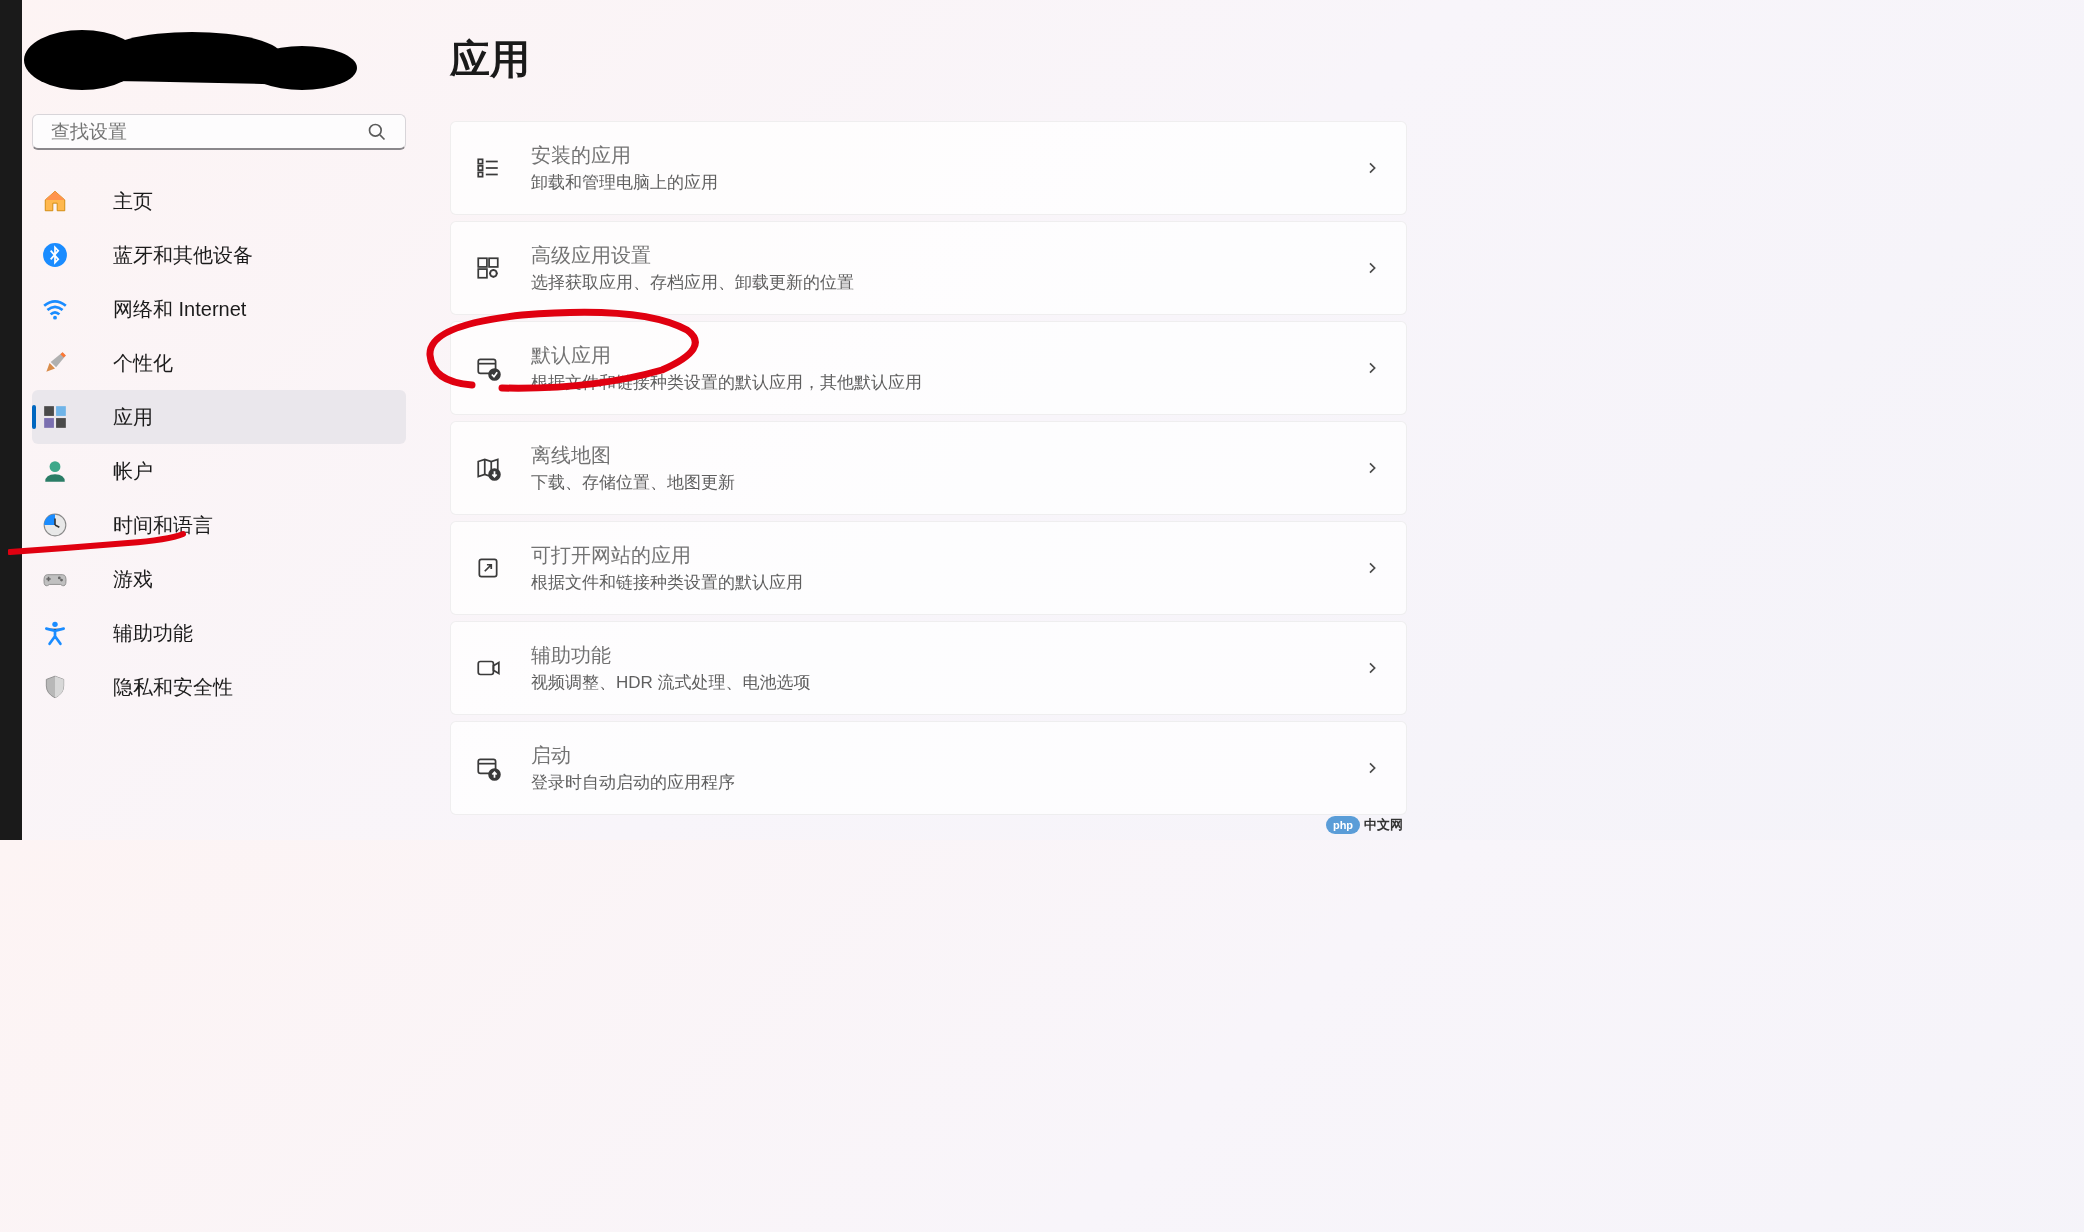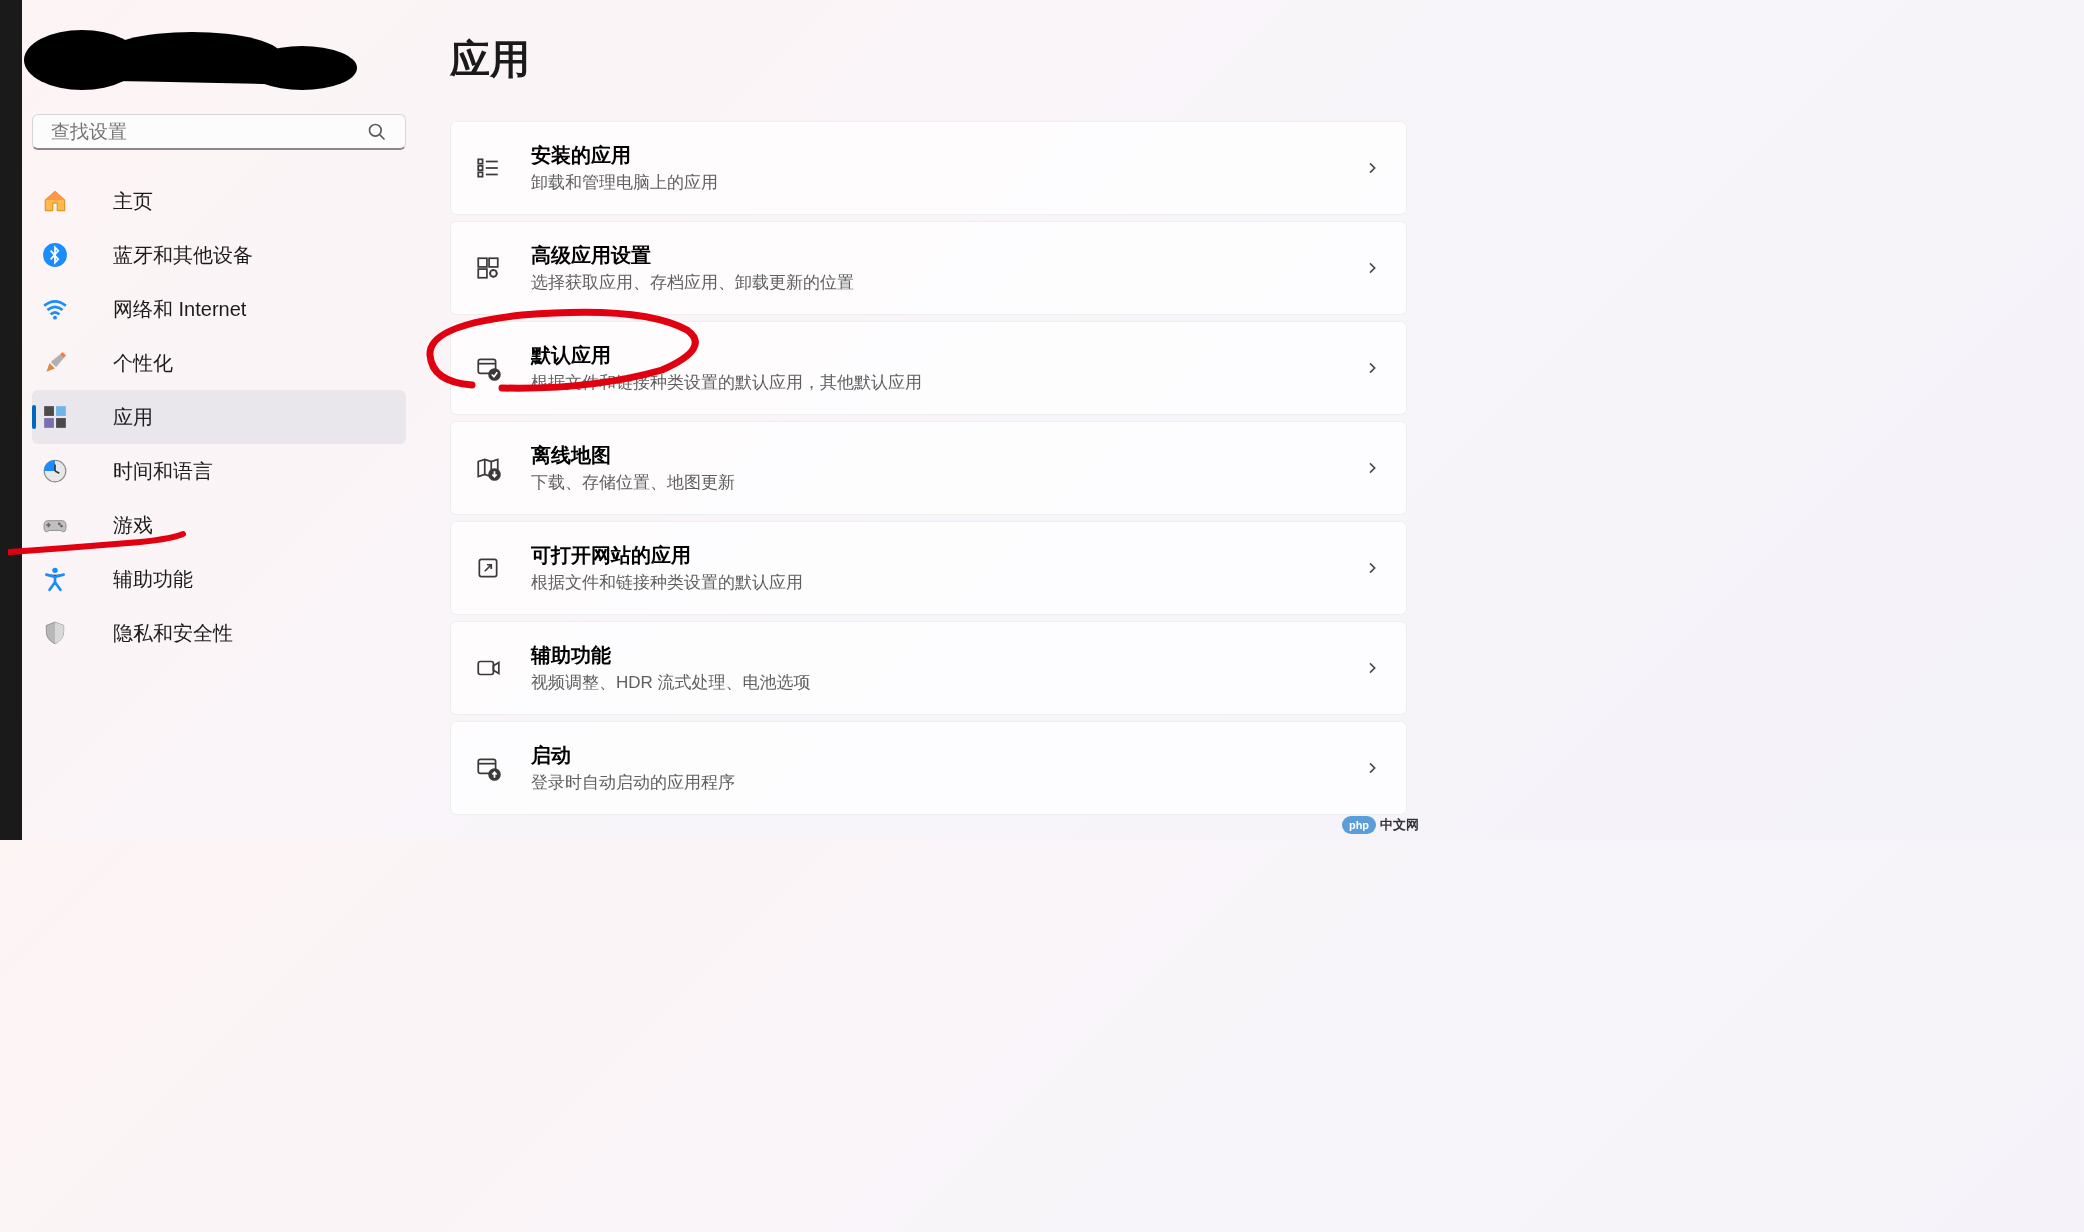--- a/index.html
+++ b/index.html
@@ -16,25 +16,25 @@
     .nav-item { display: flex; align-items: center; height: 54px; padding: 0 10px; border-radius: 6px; cursor: pointer; position: relative; }
     .nav-item.active { background: #eae7ec; }
     .nav-item.active::before { content: ""; position: absolute; left: 0; top: 15px; width: 4px; height: 24px; background: #0067c0; border-radius: 2px; }
     .nav-item .icon { width: 26px; height: 26px; margin-right: 20px; display: flex; align-items: center; justify-content: center; }
     .nav-item .label { font-size: 20px; color: #1b1b1b; margin-left: 25px; }
     .main { flex: 1; padding: 32px 14px 0 26px; overflow-y: auto; }
     .page-title { font-size: 40px; font-weight: 600; color: #1a1a1a; margin-bottom: 34px; }
     .card { background: rgba(255,255,255,0.75); border: 1px solid rgba(0,0,0,0.06); border-radius: 6px; margin-bottom: 6px; display: flex; align-items: center; padding: 20px 26px 20px 22px; cursor: pointer; position: relative; }
     .card .cicon { width: 30px; height: 30px; margin-right: 28px; color: #3a3a3a; display:flex;align-items:center;justify-content:center;}
     .card .ctext { flex: 1; }
-    .card .ct { font-size: 20px; color: #000000; margin-bottom: 2px; font-weight: bold; }
+    .card .ct { font-size: 20px; color: #737373; margin-bottom: 2px; }
     .card .cd { font-size: 17px; color: #5f5f5f; }
     .card .chev { width: 16px; height: 16px; color: #4a4a4a; }
     .annot { position: absolute; pointer-events: none; z-index: 50; }
-    .watermark { position: absolute; right: 2px; bottom: 6px; display:flex; align-items:center; gap:4px; font-size:13px; color:#333; font-weight:600; }
+    .watermark { position: absolute; right: 18px; bottom: 6px; display:flex; align-items:center; gap:4px; font-size:13px; color:#333; font-weight:600; }
     .watermark .logo { width:34px; height:18px; background:#5a9dd8; border-radius:9px; display:flex;align-items:center;justify-content:center;color:#fff;font-size:11px;font-weight:bold;}
   </style>
 </head>
 <body>
 
 <div class="leftbar"></div>
 
 <div class="sidebar">
   <div class="profile">
     <svg class="scribble" viewBox="0 0 340 68">
@@ -100,20 +100,29 @@
             <rect x="13" y="2" width="9" height="9" fill="#6fb4e8"></rect>
             <rect x="2" y="13" width="9" height="9" fill="#7a6fb0"></rect>
             <rect x="13" y="13" width="9" height="9" fill="#4a4a4a"></rect>
           </svg>
         </span>
       <span class="label">应用</span>
     </div>
     <div class="nav-item">
       <span class="icon">
           <svg viewBox="0 0 24 24" width="26" height="26">
+            <circle cx="12" cy="8" r="5" fill="#3da88a"></circle>
+            <path d="M3 22 Q3 15 12 15 Q21 15 21 22 Z" fill="#2a7d66"></path>
+          </svg>
+        </span>
+      <span class="label">帐户</span>
+    </div>
+    <div class="nav-item">
+      <span class="icon">
+          <svg viewBox="0 0 24 24" width="26" height="26">
             <circle cx="12" cy="12" r="10" fill="#e8e8e8" stroke="#888" stroke-width="1"></circle>
             <path d="M2 12 A10 10 0 0 1 12 2 V12 Z" fill="#1a8cff"></path>
             <path d="M12 12 L12 6 M12 12 L16 14" stroke="#333" stroke-width="1.5"></path>
           </svg>
         </span>
       <span class="label">时间和语言</span>
     </div>
     <div class="nav-item">
       <span class="icon">
           <svg viewBox="0 0 24 24" width="26" height="26">

